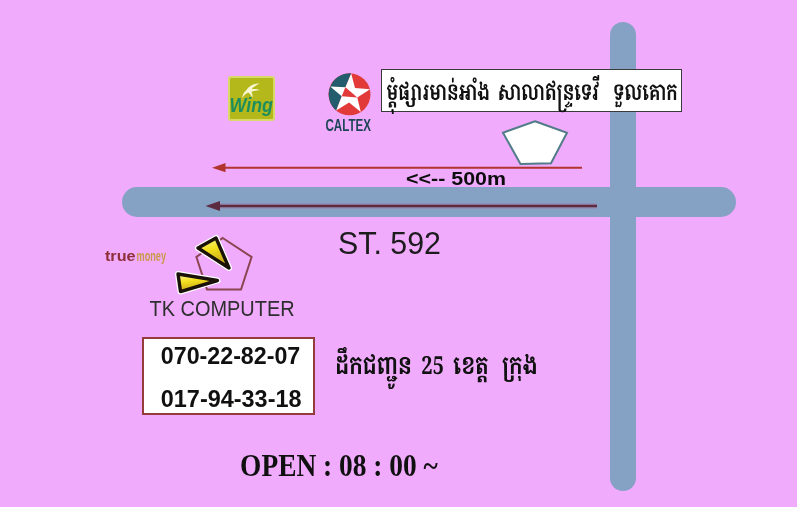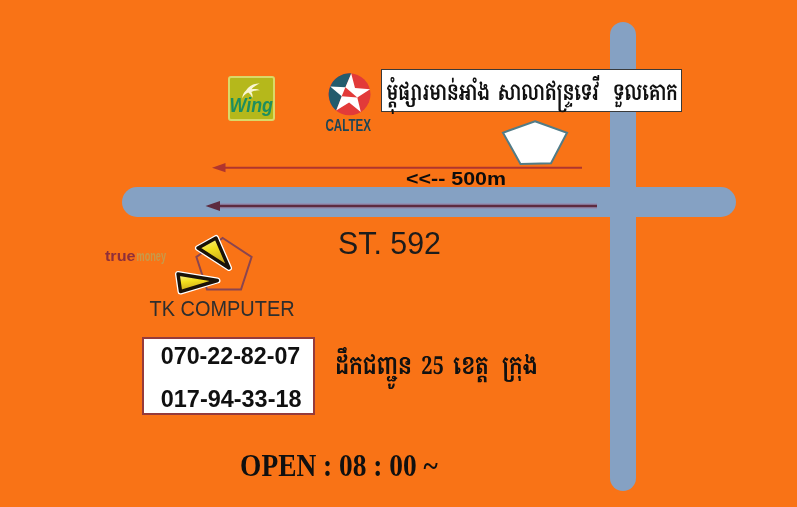--- a/index.html
+++ b/index.html
@@ -1,14 +1,14 @@
 <!DOCTYPE html>
 <html><head><meta charset="utf-8"><style>
 html,body{margin:0;padding:0;background:#fff;}
-#c{position:relative;width:797px;height:507px;overflow:hidden;background:#f97316;}
+#c{position:relative;width:797px;height:507px;overflow:hidden;background:#f0abfc;}
 .abs{position:absolute;}
 </style></head><body>
 <div id="c">
 
   <div class="abs" style="left:610px;top:21.5px;width:26px;height:469.5px;background:#85a1c3;border-radius:13px;"></div>
   <div class="abs" style="left:121.5px;top:187px;width:614.5px;height:30.2px;background:#85a1c3;border-radius:15px;"></div>
 
   <div class="abs" style="left:381px;top:69px;width:299.3px;height:41px;background:#fff;border:1.6px solid #3a3a3a;"></div>
   <svg class="abs" style="left:386.6px;top:75.4px;" width="290" height="39.1" viewBox="0 0 394.75 39.125" preserveAspectRatio="none">
       <path d="M6.4 34.4 5.9 35.0 5.9 35.9 6.1 36.4 6.6 36.8 6.6 39.0 9.1 39.0 9.1 35.4 8.9 34.6 8.0 34.1 7.0 34.1ZM242.1 30.2 242.1 30.9 242.8 31.8 244.5 32.5 247.1 32.4 247.8 32.1 249.2 31.0 249.4 31.5 249.1 31.9 250.8 31.9 251.8 31.5 252.0 31.1 252.0 28.2 251.5 27.9 249.9 28.0 249.1 29.4 247.8 30.8 246.6 31.2 245.5 31.2 244.9 30.8 245.0 30.4 247.5 29.2 248.5 28.0 248.6 27.5 248.1 26.6 246.9 26.5 246.1 27.0 246.1 28.2 245.2 29.1 243.6 29.8 242.6 29.9ZM2.4 28.2 2.4 32.5 5.6 32.5 6.9 31.6 7.1 31.1 7.1 30.4 6.9 29.9 6.4 29.5 5.2 29.2 5.4 28.6 5.8 28.2 6.6 27.9 8.5 28.0 9.4 28.6 9.5 32.5 12.4 32.5 12.4 28.4 12.2 28.0 11.2 27.1 8.6 26.5 6.0 26.5 3.5 27.1ZM5.4 30.4 5.8 30.4 6.0 30.6 5.8 31.4 5.2 31.4ZM319.4 27.0 318.4 26.4 316.9 26.5 317.2 28.4 316.8 30.0 316.4 30.4 315.9 30.5 315.4 30.1 315.2 29.8 313.8 30.5 313.5 30.2 313.5 29.5 314.1 28.1 314.0 27.0 313.2 26.5 311.8 26.5 310.9 27.1 310.8 27.8 310.9 28.1 311.6 28.8 310.9 30.4 311.0 31.5 311.5 32.0 312.4 32.2 313.5 32.1 314.6 31.5 316.2 32.2 317.5 32.0 318.4 31.2 319.1 29.9 319.5 28.4ZM382.6 16.4 382.2 17.4 382.2 24.9 385.5 24.9 385.5 17.6 386.0 16.9 387.0 16.4 389.2 16.5 389.8 16.8 390.4 17.6 390.4 24.9 393.6 24.9 393.6 17.1 393.2 16.4 392.6 15.8 390.1 14.6 386.5 14.5 384.6 15.0 383.6 15.5ZM359.1 16.4 358.8 17.4 358.8 24.9 362.0 24.9 362.0 23.6 363.0 22.1 363.5 21.6 364.9 21.8 365.4 21.4 365.6 20.2 365.4 19.8 364.9 19.4 363.6 19.4 363.0 19.8 362.1 20.8 362.0 17.6 362.5 16.9 363.5 16.4 365.8 16.5 366.2 16.8 366.9 17.6 366.9 24.9 370.1 24.9 370.1 17.2 370.0 16.8 369.1 15.8 367.8 15.0 366.5 14.6 363.0 14.5 361.1 15.0 360.1 15.5ZM217.4 15.2 217.1 15.8 217.0 17.8 217.1 24.9 220.4 24.9 221.5 24.1 222.8 22.8 223.1 21.6 223.1 20.9 222.8 19.9 221.9 19.1 220.2 18.9 220.2 16.5 221.0 15.5 222.0 15.1 224.4 15.2 224.9 15.5 225.6 16.4 225.6 24.9 228.9 24.9 228.9 16.1 228.6 15.4 227.8 14.5 226.4 13.8 225.1 13.4 221.5 13.2 219.2 13.9 218.0 14.6ZM220.9 20.8 221.2 21.2 221.1 22.0 220.4 22.8 220.6 20.8ZM357.8 12.2 357.6 13.6 357.9 14.1 359.1 15.1 361.4 13.8 360.1 12.5 360.6 11.9 361.1 11.6 361.8 11.6 365.0 13.4 366.4 13.6 368.1 13.1 370.4 11.9 371.5 11.8 372.9 12.2 374.9 14.0 375.1 14.8 375.1 24.9 378.2 24.9 378.2 13.9 377.6 12.6 375.4 10.9 372.9 9.5 371.1 9.4 367.9 11.4 366.8 11.4 362.9 9.4 361.6 9.4 359.8 10.4 358.8 11.1ZM350.8 9.4 348.9 11.8 348.0 13.5 348.2 14.0 349.9 15.4 349.9 24.9 353.1 24.9 354.2 24.1 355.2 23.1 355.8 22.2 355.9 20.8 355.6 20.0 354.9 19.2 353.0 18.9 353.0 14.6 350.5 13.1 350.4 12.9 351.0 12.1 352.5 12.8 353.6 12.6 354.5 11.4 354.5 10.8 353.0 10.5ZM353.4 20.6 353.9 21.0 354.0 21.6 353.8 22.2 353.1 22.8 353.1 20.6ZM324.6 12.6 324.4 13.1 324.4 13.8 324.8 14.4 325.6 15.1 325.6 24.9 328.9 24.9 330.0 24.1 331.0 23.1 331.5 22.1 331.6 20.9 331.2 19.9 330.4 19.1 328.8 18.9 328.8 14.4 327.4 13.5 327.1 13.1 328.5 11.9 329.9 11.2 331.4 11.2 332.5 11.8 333.6 12.8 334.1 13.6 334.1 21.9 334.5 22.8 335.2 23.6 336.2 24.2 337.8 24.8 340.9 24.9 342.2 24.6 343.9 23.9 344.6 23.2 345.2 22.2 345.4 14.8 342.6 12.9 343.2 12.1 344.9 12.8 345.6 12.8 346.5 12.0 346.9 10.8 346.1 10.8 345.0 10.4 343.1 9.4 340.5 12.8 340.5 13.9 342.1 15.4 342.1 21.6 341.5 22.5 340.4 23.0 339.1 23.0 338.4 22.8 337.4 21.8 337.2 13.5 336.6 12.2 335.4 11.0 334.2 10.2 332.0 9.4 329.6 9.4 327.6 10.1 325.5 11.6ZM329.4 20.8 329.8 21.5 329.6 22.0 328.9 22.8 329.1 20.8ZM313.9 9.4 311.9 9.9 310.8 10.5 310.0 11.2 309.5 12.5 309.5 15.9 310.1 17.8 311.4 19.1 312.6 19.9 313.8 20.2 315.9 20.5 315.9 22.1 315.2 23.0 314.8 23.0 314.2 22.6 314.0 21.4 310.9 21.4 311.0 22.9 311.4 23.6 312.2 24.4 313.2 24.8 316.0 24.9 317.1 24.6 318.4 23.9 319.0 22.8 319.1 20.4 320.2 20.1 321.1 19.5 321.5 18.8 321.5 17.6 320.6 16.8 318.5 16.6 317.0 17.2 315.8 18.6 314.8 18.6 313.9 18.2 313.0 17.2 312.8 16.5 312.8 12.6 313.4 11.8 314.5 11.2 316.9 11.2 317.8 11.5 318.5 12.2 317.4 12.5 316.8 12.9 316.4 13.6 316.5 14.8 317.0 15.4 317.9 15.8 319.6 15.8 320.9 15.2 321.4 14.6 321.6 13.9 321.6 12.4 321.4 11.6 320.5 10.6 318.9 9.8 317.2 9.4ZM320.1 18.0 319.9 18.5 319.0 18.5 319.6 17.9ZM318.1 13.4 318.5 13.5 318.4 14.6 318.1 14.6 317.8 14.2 317.8 13.8ZM269.9 9.4 267.9 9.9 266.8 10.5 266.0 11.2 265.5 12.5 265.5 15.9 266.1 17.8 267.4 19.1 268.6 19.9 269.8 20.2 271.9 20.5 271.9 22.1 271.2 23.0 270.8 23.0 270.2 22.6 270.0 21.4 266.9 21.4 267.0 22.9 267.4 23.6 268.2 24.4 269.2 24.8 272.0 24.9 273.1 24.6 274.4 23.9 275.0 22.8 275.1 20.4 276.2 20.1 277.1 19.5 277.5 18.8 277.5 17.6 276.6 16.8 274.5 16.6 273.0 17.2 271.8 18.6 270.8 18.6 269.9 18.2 269.0 17.2 268.8 16.5 268.8 12.6 269.4 11.8 270.5 11.2 272.9 11.2 273.8 11.5 274.5 12.2 273.4 12.5 272.8 12.9 272.4 13.6 272.5 14.8 273.0 15.4 273.9 15.8 275.6 15.8 276.9 15.2 277.4 14.6 277.6 13.9 277.6 12.4 277.4 11.6 276.5 10.6 274.9 9.8 273.2 9.4ZM276.1 18.0 275.9 18.5 275.0 18.5 275.6 17.9ZM274.1 13.4 274.5 13.5 274.4 14.6 274.1 14.6 273.8 14.2 273.8 13.8ZM258.2 9.4 256.4 11.8 255.5 13.5 255.8 14.0 257.4 15.4 257.4 24.9 260.6 24.9 261.8 24.1 262.8 23.1 263.2 22.2 263.4 20.8 263.1 20.0 262.4 19.2 260.5 18.9 260.5 14.6 258.0 13.1 257.9 12.9 258.5 12.1 260.0 12.8 261.1 12.6 262.0 11.4 262.0 10.8 260.5 10.5ZM260.9 20.6 261.4 21.0 261.5 21.6 261.2 22.2 260.6 22.8 260.6 20.6ZM243.0 10.1 241.9 11.0 241.4 11.9 241.2 14.8 241.5 15.5 242.8 17.0 244.0 17.9 246.0 18.8 249.6 19.9 249.9 20.1 249.9 22.0 249.2 22.9 248.2 22.9 246.6 21.8 244.5 21.0 244.5 19.8 241.2 18.8 241.2 24.9 244.5 24.9 244.6 23.0 245.4 23.1 247.2 24.2 248.9 24.9 250.2 24.9 251.8 24.4 252.4 23.9 253.0 22.6 252.9 18.9 246.9 16.9 245.1 15.9 244.5 14.9 244.5 12.4 245.1 11.6 246.0 11.2 248.2 11.2 249.1 11.5 249.9 12.2 249.8 12.9 248.5 13.1 247.9 13.6 247.6 14.2 247.8 15.5 248.2 16.1 249.8 16.6 251.1 16.6 252.4 16.2 253.0 15.5 253.0 12.0 252.8 11.4 251.8 10.4 250.8 9.9 248.9 9.4 245.4 9.4ZM249.4 14.0 249.9 14.1 249.8 15.5 249.4 15.4 249.0 14.9 249.0 14.5ZM234.4 9.4 232.5 11.6 231.6 13.0 231.8 14.0 233.4 15.4 233.4 35.0 233.8 35.9 234.4 36.5 236.0 37.1 239.0 37.4 242.0 37.0 243.4 36.4 243.9 35.9 244.2 35.1 244.2 33.6 241.1 33.6 241.0 34.9 240.5 35.4 239.8 35.6 237.5 35.5 237.0 35.2 236.5 34.5 236.6 16.5 236.4 14.5 233.9 12.9 234.5 12.1 236.0 12.8 236.9 12.8 237.8 12.0 238.1 10.8 236.9 10.6ZM183.8 13.1 183.9 14.0 185.0 15.1 185.0 24.9 188.2 24.9 189.4 24.1 190.4 23.1 190.9 22.1 191.0 20.9 190.6 19.9 189.8 19.1 188.1 18.9 188.1 14.4 186.8 13.5 186.5 13.1 187.9 11.9 189.2 11.2 191.1 11.4 192.2 12.0 193.2 13.1 193.5 13.6 193.6 22.2 194.1 23.1 195.0 23.9 196.2 24.5 198.0 24.9 200.2 24.9 201.6 24.6 203.2 23.9 204.4 22.8 204.8 21.8 204.8 14.5 202.9 12.9 203.8 12.0 204.9 11.5 206.0 11.5 207.4 12.1 209.2 13.6 209.8 14.8 209.8 24.9 212.9 24.9 212.8 13.8 212.1 12.5 211.4 11.8 208.2 9.9 206.8 9.4 204.9 9.4 202.6 10.5 200.9 12.2 200.4 13.2 200.5 14.1 201.5 15.1 201.5 21.6 200.9 22.5 199.8 23.0 198.5 23.0 197.8 22.8 196.8 21.8 196.6 13.5 196.0 12.2 194.8 11.0 193.6 10.2 191.4 9.4 188.5 9.5 187.0 10.1 185.5 11.1 184.2 12.2ZM188.8 20.8 189.1 21.5 189.0 22.0 188.2 22.8 188.5 20.8ZM154.4 12.9 154.2 13.6 154.6 14.2 155.4 14.9 153.6 15.9 153.1 16.5 152.9 17.2 152.9 24.9 156.1 24.9 157.8 23.8 158.6 22.6 158.9 22.0 158.9 20.5 158.5 19.8 157.4 19.0 156.1 18.9 156.2 17.4 156.9 16.8 157.8 16.4 159.8 16.4 161.1 17.1 161.5 18.0 161.5 22.1 161.9 22.9 163.1 24.0 165.1 24.8 168.1 24.9 169.5 24.6 171.1 23.9 172.0 23.1 172.6 21.9 172.6 14.4 170.8 12.9 171.6 12.0 172.8 11.5 173.9 11.5 174.6 11.8 176.4 12.9 177.2 13.8 177.6 14.6 177.6 24.9 180.8 24.9 180.6 13.6 180.0 12.5 179.2 11.8 176.1 9.9 174.6 9.4 172.8 9.4 172.0 9.6 170.4 10.6 168.6 12.5 168.2 13.8 169.4 15.1 169.4 21.6 168.8 22.5 167.6 23.0 166.0 22.9 164.8 21.9 164.6 17.2 164.4 16.5 163.8 15.8 162.1 14.9 160.5 14.5 159.2 14.5 156.8 13.0 156.6 12.8 157.4 12.0 159.1 12.8 159.9 12.5 160.4 12.0 160.8 10.8 159.4 10.5 157.1 9.4 156.8 9.6ZM156.4 20.6 157.0 21.1 157.0 21.9 156.2 22.8ZM99.4 12.6 99.1 13.1 99.2 13.9 100.2 14.9 100.8 15.1 100.8 19.0 99.8 19.1 98.5 20.1 98.1 21.0 98.1 22.1 98.6 23.2 100.1 24.5 100.9 24.9 104.1 24.9 104.2 18.0 109.5 18.1 109.4 19.0 108.4 19.1 107.1 20.0 106.6 21.4 106.9 22.8 107.6 23.8 109.4 24.9 112.6 24.9 112.6 14.4 111.2 13.4 110.9 12.9 111.4 12.2 112.4 11.6 113.9 11.5 116.1 12.6 117.1 13.5 117.6 14.4 117.6 24.9 120.9 24.9 120.8 13.8 120.5 13.1 119.6 12.0 117.2 10.4 114.8 9.4 112.9 9.4 111.1 10.1 109.2 11.8 108.4 13.1 108.5 14.1 109.5 15.1 109.4 16.1 104.1 16.0 104.1 14.6 101.6 13.1 101.5 12.8 101.9 12.2 102.4 12.1 103.6 12.8 104.4 12.8 104.9 12.5 105.4 11.9 105.6 10.8 104.1 10.5 102.0 9.4ZM109.0 20.9 109.5 21.0 109.2 22.9 108.5 22.0 108.5 21.4ZM100.5 20.9 101.0 21.0 100.8 22.9 100.0 22.1 100.0 21.2ZM85.5 10.1 84.4 11.0 83.9 11.9 83.8 14.8 84.0 15.5 85.2 17.0 86.5 17.9 88.5 18.8 92.1 19.9 92.4 20.1 92.4 22.0 91.8 22.9 90.8 22.9 89.1 21.8 87.0 21.0 87.0 19.8 83.8 18.8 83.8 24.9 87.0 24.9 87.1 23.0 87.9 23.1 89.8 24.2 91.4 24.9 92.8 24.9 94.2 24.4 94.9 23.9 95.5 22.6 95.4 18.9 89.4 16.9 87.6 15.9 87.0 14.9 87.0 12.4 87.6 11.6 88.5 11.2 90.8 11.2 91.6 11.5 92.4 12.2 92.2 12.9 91.0 13.1 90.4 13.6 90.1 14.2 90.2 15.5 90.8 16.1 92.2 16.6 93.6 16.6 94.9 16.2 95.5 15.5 95.5 12.0 95.2 11.4 94.2 10.4 93.2 9.9 91.4 9.4 87.9 9.4ZM91.9 14.0 92.4 14.1 92.2 15.5 91.9 15.4 91.5 14.9 91.5 14.5ZM58.5 12.8 58.5 13.9 60.1 15.4 60.1 21.9 60.6 23.0 61.6 23.9 63.4 24.6 64.8 24.9 66.9 24.9 68.6 24.5 69.8 24.0 70.9 23.1 71.4 22.2 71.4 14.4 70.0 13.4 69.6 12.9 70.6 11.9 71.6 11.5 72.6 11.5 74.1 12.1 75.5 13.1 76.4 14.4 76.4 24.9 79.6 24.9 79.5 13.8 79.2 13.1 78.2 11.9 76.0 10.4 73.5 9.4 71.6 9.4 69.9 10.1 68.6 11.1 67.5 12.4 67.1 13.1 67.2 14.1 68.2 15.1 68.1 17.5 63.4 17.4 63.4 14.8 60.6 12.9 61.2 12.1 62.9 12.8 63.6 12.8 64.5 12.0 64.9 10.8 63.6 10.6 61.2 9.4 60.9 9.6ZM63.5 19.5 68.2 19.6 68.2 21.6 68.0 22.1 67.2 22.8 66.4 23.0 65.1 23.0 64.1 22.6 63.4 21.8ZM53.1 9.4 50.9 12.2 50.4 13.2 50.6 14.0 52.2 15.5 52.1 19.0 50.8 19.2 49.8 20.1 49.4 21.1 49.4 22.0 50.0 23.4 51.0 24.2 52.1 24.9 55.4 24.9 55.4 14.6 53.2 13.4 52.8 12.9 53.1 12.2 53.6 12.1 54.9 12.8 55.6 12.8 56.1 12.5 56.8 11.6 56.9 10.8 55.4 10.5ZM51.8 20.9 52.2 21.0 52.0 22.9 51.2 22.0 51.2 21.4ZM44.2 11.6 41.0 9.8 39.8 9.4 37.9 9.4 35.9 10.4 34.0 12.1 33.5 13.0 33.5 14.0 34.6 15.2 34.6 22.9 34.4 23.1 33.1 23.1 33.2 25.1 34.6 25.2 34.5 29.6 34.0 30.1 32.9 30.5 31.4 30.5 30.5 30.2 29.8 29.5 29.8 27.4 29.5 26.8 28.9 26.2 27.1 26.1 26.1 26.5 25.6 27.0 25.4 27.5 25.4 28.2 25.8 29.0 26.5 29.4 26.6 30.1 27.4 31.1 28.2 31.6 29.5 32.0 34.0 32.1 36.0 31.6 36.8 31.2 37.4 30.6 37.8 29.8 37.9 25.1 39.0 25.1 39.0 23.1 37.8 23.0 37.8 14.4 35.9 13.0 36.8 12.0 37.5 11.6 39.0 11.5 39.8 11.8 41.4 12.8 42.6 14.1 42.8 24.9 45.9 24.9 45.9 14.0 45.2 12.6ZM2.9 9.4 1.0 11.5 0.0 13.1 0.0 13.6 0.4 14.2 1.8 15.4 1.8 21.9 2.0 22.6 3.2 23.9 5.5 24.8 8.5 24.9 10.2 24.5 11.4 24.0 12.5 23.1 13.0 22.2 13.1 16.0 12.9 14.5 10.4 12.9 11.0 12.1 12.5 12.8 13.4 12.8 14.2 12.0 14.6 10.8 13.4 10.6 10.9 9.4 9.0 11.6 8.1 13.0 8.2 14.0 9.9 15.4 9.8 17.5 5.0 17.4 5.0 14.8 2.2 12.9 2.9 12.1 4.5 12.8 5.2 12.8 6.1 12.0 6.5 10.8 5.2 10.6ZM5.1 19.5 9.9 19.6 9.9 21.6 9.6 22.1 8.9 22.8 8.0 23.0 6.8 23.0 5.8 22.6 5.0 21.8ZM381.1 13.5 381.6 14.4 382.5 15.1 384.5 13.9 383.4 12.8 383.4 12.4 384.0 11.8 384.4 11.8 385.8 12.9 386.6 13.2 388.1 13.1 390.1 11.9 390.6 12.0 392.1 13.2 393.2 13.2 394.1 12.8 394.6 11.9 394.6 11.5 393.8 11.5 393.2 11.2 392.1 10.1 390.9 9.2 390.0 9.6 387.9 11.4 387.4 11.2 385.2 9.4 384.4 9.2 383.1 10.0 381.6 11.4 381.1 12.2ZM286.6 6.6 285.6 6.8 285.2 7.0 284.8 7.9 284.8 8.1 285.5 8.2 286.2 9.0 286.2 9.6 285.6 10.1 285.0 10.1 283.9 9.4 281.8 12.1 281.1 13.2 281.2 14.0 282.9 15.4 282.8 19.0 281.8 19.1 280.8 19.8 280.1 20.9 280.1 22.2 280.6 23.2 281.5 24.1 282.8 24.9 286.1 24.9 286.0 14.6 283.4 13.0 284.2 12.1 285.1 12.5 286.4 12.4 287.2 11.9 287.9 11.1 288.2 10.2 288.2 8.5 287.6 7.2ZM282.5 20.9 282.9 21.0 282.8 22.9 282.1 22.4 281.9 21.8 282.0 21.2ZM27.9 7.1 26.6 6.6 25.6 6.6 25.1 6.9 24.6 7.6 24.6 8.8 26.1 8.9 27.0 9.8 27.0 10.6 26.5 11.2 26.0 11.5 24.8 11.6 23.8 11.4 22.5 10.8 20.8 9.5 20.0 9.2 18.8 10.0 16.6 12.2 16.4 13.4 16.6 14.0 17.5 15.0 17.5 24.9 20.6 24.9 23.4 23.0 26.1 24.9 29.2 24.9 29.2 16.0 28.9 15.2 27.6 14.8 25.9 14.9 24.5 15.5 23.6 16.5 23.4 17.2 23.5 18.9 24.6 20.0 26.0 20.4 26.1 21.2 25.9 22.5 23.4 20.8 22.0 21.8 20.6 22.4 20.6 14.4 18.8 12.9 18.9 12.4 19.2 12.0 20.0 11.9 22.4 13.2 24.1 13.8 25.6 13.8 27.2 13.2 28.4 12.4 29.2 10.6 29.2 9.1 29.0 8.4ZM25.8 16.5 26.1 16.6 26.1 18.4 25.9 18.6 25.1 18.0 25.1 17.1ZM126.5 6.8 125.8 7.9 125.9 8.4 126.2 8.4 126.9 9.2 126.9 10.2 126.5 12.1 127.0 13.8 127.6 14.4 129.4 15.0 131.2 15.0 134.1 14.2 134.6 14.8 134.9 15.4 134.8 22.5 132.1 20.8 129.6 22.5 129.5 17.0 129.2 16.4 128.6 15.9 126.0 15.9 124.9 16.4 124.0 17.2 123.6 18.1 123.6 19.5 124.4 20.6 125.2 21.1 126.1 21.2 126.4 21.5 126.4 24.9 129.5 24.9 132.1 23.0 134.9 24.9 138.0 24.9 138.0 15.9 137.2 14.4 135.6 13.1 136.5 11.8 136.5 10.6 136.2 10.0 135.5 9.2 134.6 8.9 133.4 8.9 132.4 9.2 131.6 10.0 131.4 10.6 131.4 11.8 132.0 13.1 130.2 13.2 129.4 12.9 128.9 12.1 128.9 11.0 129.6 9.1 129.6 8.1 129.2 7.1 128.4 6.5 127.1 6.5ZM126.4 17.5 126.2 19.5 125.9 19.5 125.4 19.0 125.4 18.1 125.9 17.5ZM133.6 10.8 134.2 10.8 134.5 11.1 134.5 11.6 134.0 12.2 133.2 11.5 133.2 11.1ZM228.6 6.9 227.9 6.1 226.8 5.6 225.6 5.6 225.0 6.0 224.6 6.9 224.6 7.8 225.9 7.8 226.6 8.1 227.1 8.8 227.1 9.6 226.2 10.5 224.9 10.5 221.1 8.1 220.4 8.1 219.6 8.5 218.1 9.6 216.6 11.2 216.4 11.9 216.6 13.1 217.5 14.1 219.5 13.1 219.8 12.9 219.0 12.1 219.0 11.6 220.1 10.6 221.1 10.8 223.4 12.2 224.8 12.6 226.5 12.5 227.6 12.0 228.6 11.0 229.1 9.9 229.2 8.8ZM88.4 2.8 88.4 6.9 89.0 7.6 89.6 7.9 90.1 7.6 90.8 6.8 90.8 2.8ZM119.0 2.4 118.1 2.6 117.0 3.6 116.6 4.5 116.6 5.8 117.0 6.6 117.9 7.5 118.9 7.9 119.8 7.9 120.8 7.5 121.4 7.0 122.0 5.9 122.0 4.5 121.6 3.6 120.8 2.8 119.6 2.4ZM119.1 4.1 119.8 4.2 120.2 4.8 120.2 5.5 119.5 6.1 118.9 6.0 118.4 5.5 118.4 4.8ZM7.1 1.9 6.2 2.1 5.1 3.1 4.8 4.0 4.8 5.2 5.1 6.1 6.0 7.0 7.0 7.4 7.9 7.4 8.9 7.0 9.5 6.5 10.1 5.4 10.1 4.0 9.8 3.1 8.9 2.2 7.8 1.9ZM7.2 3.6 7.9 3.8 8.4 4.2 8.4 5.0 7.6 5.6 7.0 5.5 6.5 5.0 6.5 4.2ZM288.8 0.0 286.6 0.1 286.4 2.2 285.2 1.5 283.9 1.1 282.8 1.1 281.2 1.6 280.1 2.8 279.9 3.5 279.9 4.4 280.1 5.0 280.5 5.4 281.2 5.6 288.5 5.5 288.8 5.1ZM282.1 3.6 282.6 3.0 284.0 2.9 285.2 3.5 285.5 4.1 282.1 4.0Z" fill="#111"></path>

